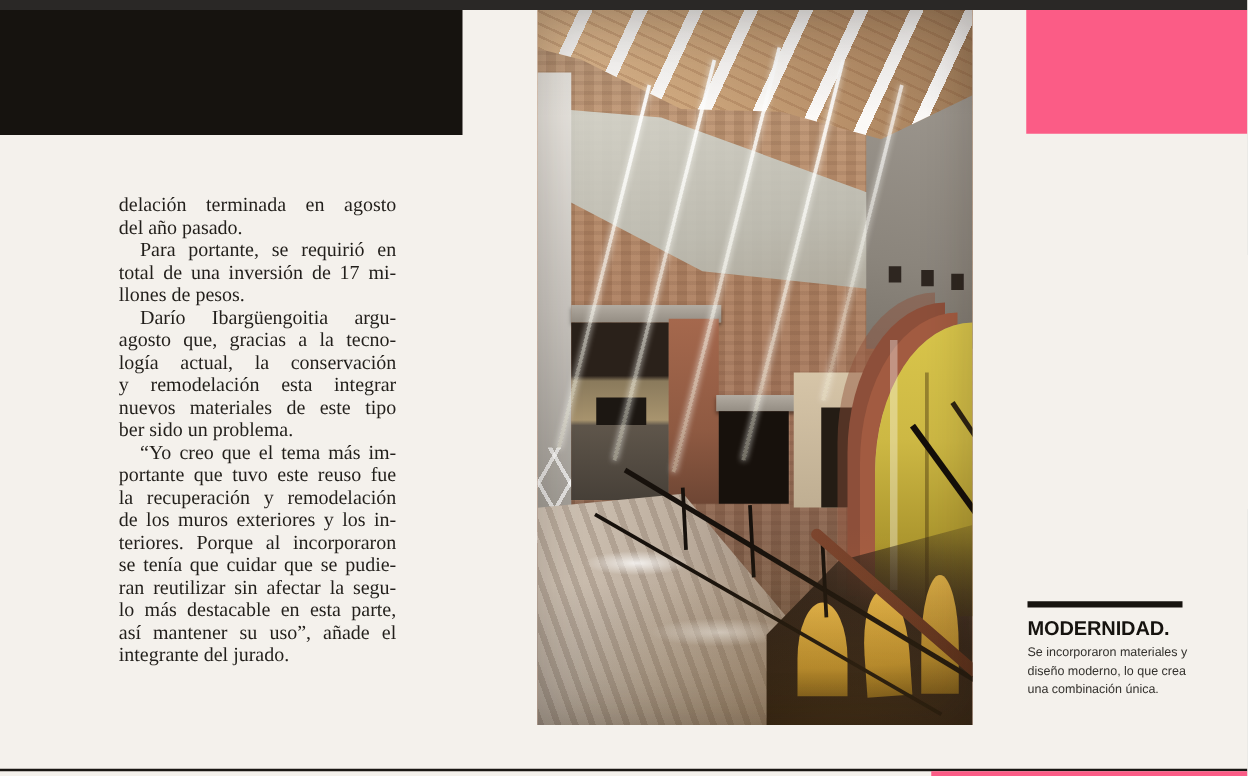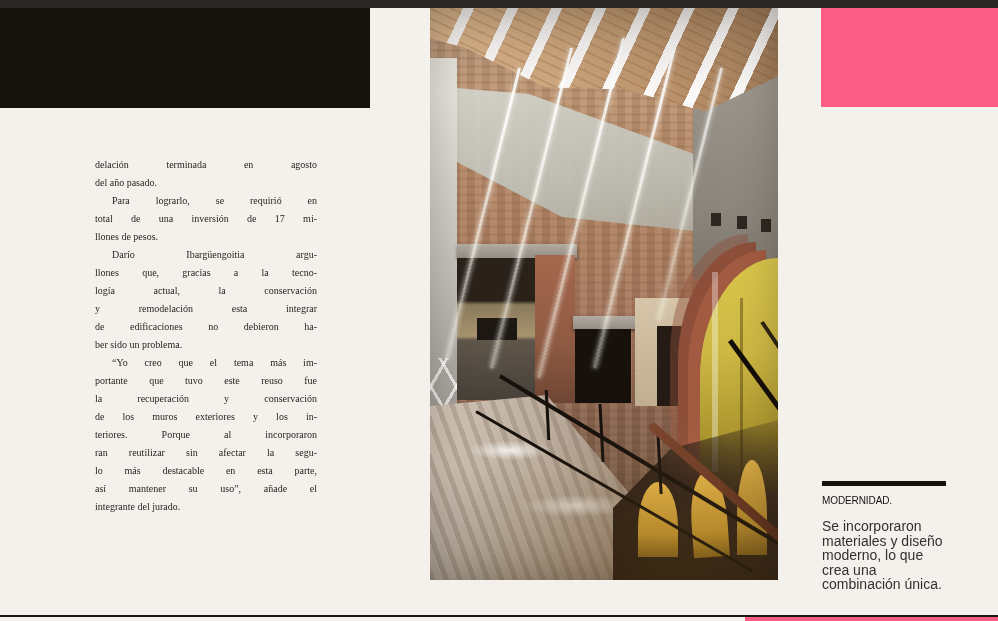--- a/index.html
+++ b/index.html
@@ -11,30 +11,30 @@
   #top-strip{position:absolute;left:0;top:0;width:998px;height:8px;background:var(--strip,#2a2826);}
   #black-block{position:absolute;left:0;top:8px;width:370px;height:100px;background:var(--ink,#16130f);}
   #pink-block{position:absolute;left:821px;top:8px;width:177px;height:99px;background:var(--accent,#fb5c86);}
 
   
   #footer-rule{position:absolute;left:0;top:615px;width:998px;height:2px;background:var(--rule,#191613);}
   #footer-accent{position:absolute;left:745px;top:617px;width:253px;height:4px;background:var(--accent,#fb5c86);}
 
   
   #article{position:absolute;left:95px;top:156px;width:222px;color:var(--body-ink,#221f1b);
-           font-size:10px;line-height:18px;}
+           font-size:16px;line-height:18px;}
   .line{text-align:justify;text-align-last:justify;white-space:normal;}
   .line.end{text-align-last:left;}
   .line.ind{text-indent:17px;}
 
   
   #caption{position:absolute;left:822px;top:481px;width:128px;font-family:"Liberation Sans",sans-serif;}
   #caption-rule{width:124px;height:5px;background:var(--ink,#16130f);}
-  #caption-title{margin-top:9px;font-size:10px;font-weight:400;letter-spacing:-0.1px;color:var(--ink,#16130f);}
-  #caption-body{margin-top:13px;font-size:14px;line-height:14.6px;color:var(--caption-ink,#33312d);}
+  #caption-title{margin-top:9px;font-size:16px;font-weight:700;letter-spacing:-0.1px;color:var(--ink,#16130f);}
+  #caption-body{margin-top:3px;font-size:10px;line-height:14.6px;color:var(--caption-ink,#33312d);}
 
   
   #photo{position:absolute;left:430px;top:8px;width:348px;height:572px;overflow:hidden;background:#a87e62;}
   .ph{position:absolute;}
   #ph-brick{inset:0;background:
     repeating-linear-gradient(0deg, rgba(60,30,20,.08) 0 3px, rgba(255,255,255,0) 3px 8px),
     repeating-linear-gradient(90deg, rgba(255,240,220,.07) 0 7px, rgba(0,0,0,.05) 7px 15px),
     linear-gradient(180deg,#c9a584 0%,#b68a68 25%,#aa7c5e 45%,#a1735a 60%,#7d5c48 78%,#46342a 100%);}
   #ph-plaster{left:0;top:80px;width:330px;height:150px;opacity:.9;
     background:linear-gradient(170deg,#d6d8d0,#bfc1b8 60%,#aaa89c);
@@ -120,34 +120,35 @@
 
 <div id="page">
 
   <div id="top-strip"></div>
   <div id="black-block"></div>
   <div id="pink-block"></div>
 
   <div id="article">
     <div class="line">delación terminada en agosto</div>
     <div class="line end">del año pasado.</div>
-    <div class="line ind">Para lograrlo, se requirió en</div>
+    <div class="line ind">Para portante, se requirió en</div>
     <div class="line">total de una inversión de 17 mi-</div>
     <div class="line end">llones de pesos.</div>
     <div class="line ind">Darío Ibargüengoitia argu-</div>
-    <div class="line">llones que, gracias a la tecno-</div>
+    <div class="line">agosto que, gracias a la tecno-</div>
     <div class="line">logía actual, la conservación</div>
     <div class="line">y remodelación esta integrar</div>
-    <div class="line">de edificaciones no debieron ha-</div>
+    <div class="line">nuevos materiales de este tipo</div>
     <div class="line end">ber sido un problema.</div>
     <div class="line ind">“Yo creo que el tema más im-</div>
     <div class="line">portante que tuvo este reuso fue</div>
-    <div class="line">la recuperación y conservación</div>
+    <div class="line">la recuperación y remodelación</div>
     <div class="line">de los muros exteriores y los in-</div>
     <div class="line">teriores. Porque al incorporaron</div>
+    <div class="line">se tenía que cuidar que se pudie-</div>
     <div class="line">ran reutilizar sin afectar la segu-</div>
     <div class="line">lo más destacable en esta parte,</div>
     <div class="line">así mantener su uso”, añade el</div>
     <div class="line end">integrante del jurado.</div>
   </div>
 
   <div id="photo" role="img" aria-label="Interior remodelado: techo de madera con tragaluces, muros de ladrillo, arco con luz cálida y pasarela con barandal negro">
     <div class="ph" id="ph-brick"></div>
     <div class="ph" id="ph-plaster"></div>
     <div class="ph" id="ph-concrete">

